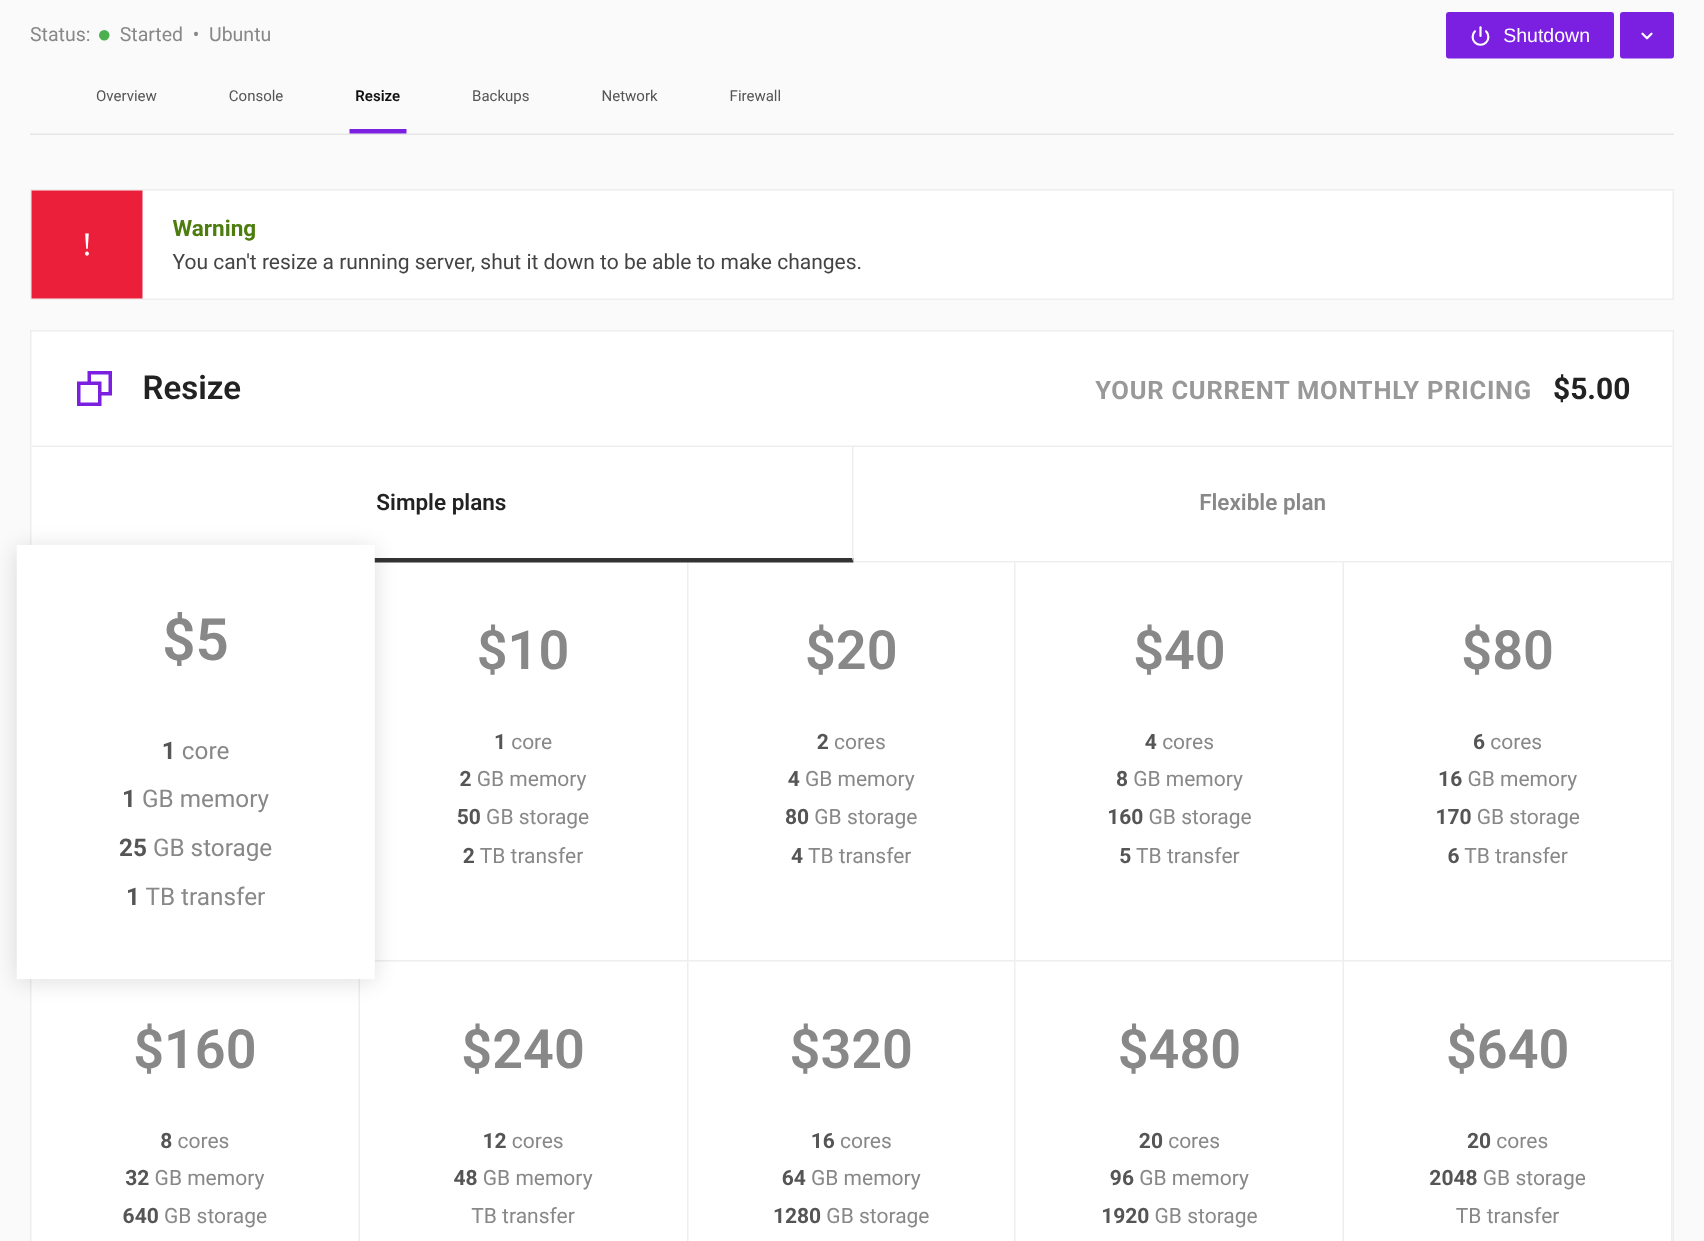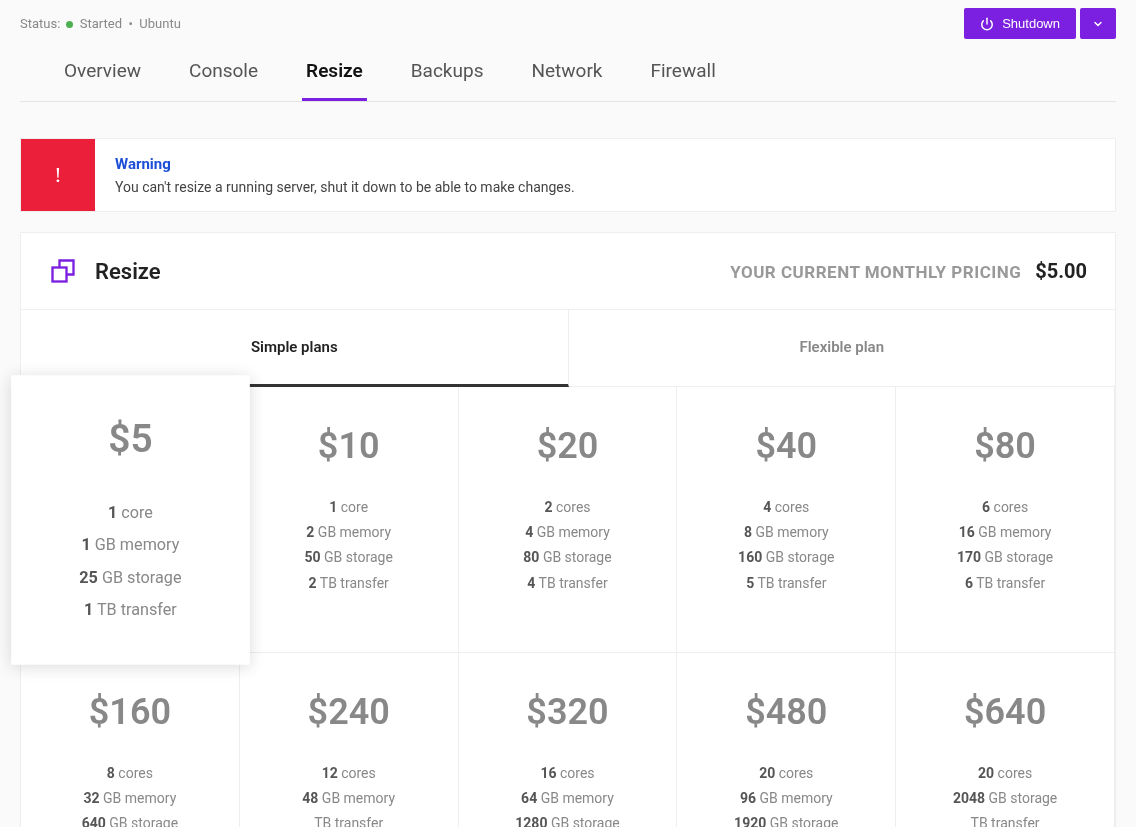--- a/index.html
+++ b/index.html
@@ -52,21 +52,21 @@
   }
   .tabs {
     display: flex;
     gap: 40px;
     padding: 20px 40px 0 40px;
     border-bottom: 1px solid #e5e5e5;
     margin: 0 20px;
   }
   .tab {
     padding: 0 4px 16px 4px;
-    font-size: 19px;
+    font-size: 10px;
     color: #555;
     cursor: pointer;
     border-bottom: 3px solid transparent;
   }
   .tab.active {
     color: #111;
     font-weight: 600;
     border-bottom-color: #7b1fe0;
   }
   .warning-box {
@@ -80,21 +80,21 @@
     background: #eb1f3a;
     width: 74px;
     display: flex;
     align-items: center;
     justify-content: center;
     color: #fff;
     font-size: 22px;
     font-family: Georgia, serif;
   }
   .warning-text { padding: 16px 20px; }
-  .warning-title { font-weight: 700; font-size: 15px; margin-bottom: 6px; color:#1d4ed8;}
+  .warning-title { font-weight: 700; font-size: 15px; margin-bottom: 6px; color:#4d7c0f;}
   .warning-desc { font-size: 14px; color: #444; }
   .panel {
     margin: 20px 20px 0 20px;
     background: #fff;
     border: 1px solid #eee;
   }
   .panel-header {
     display: flex;
     align-items: center;
     justify-content: space-between;

